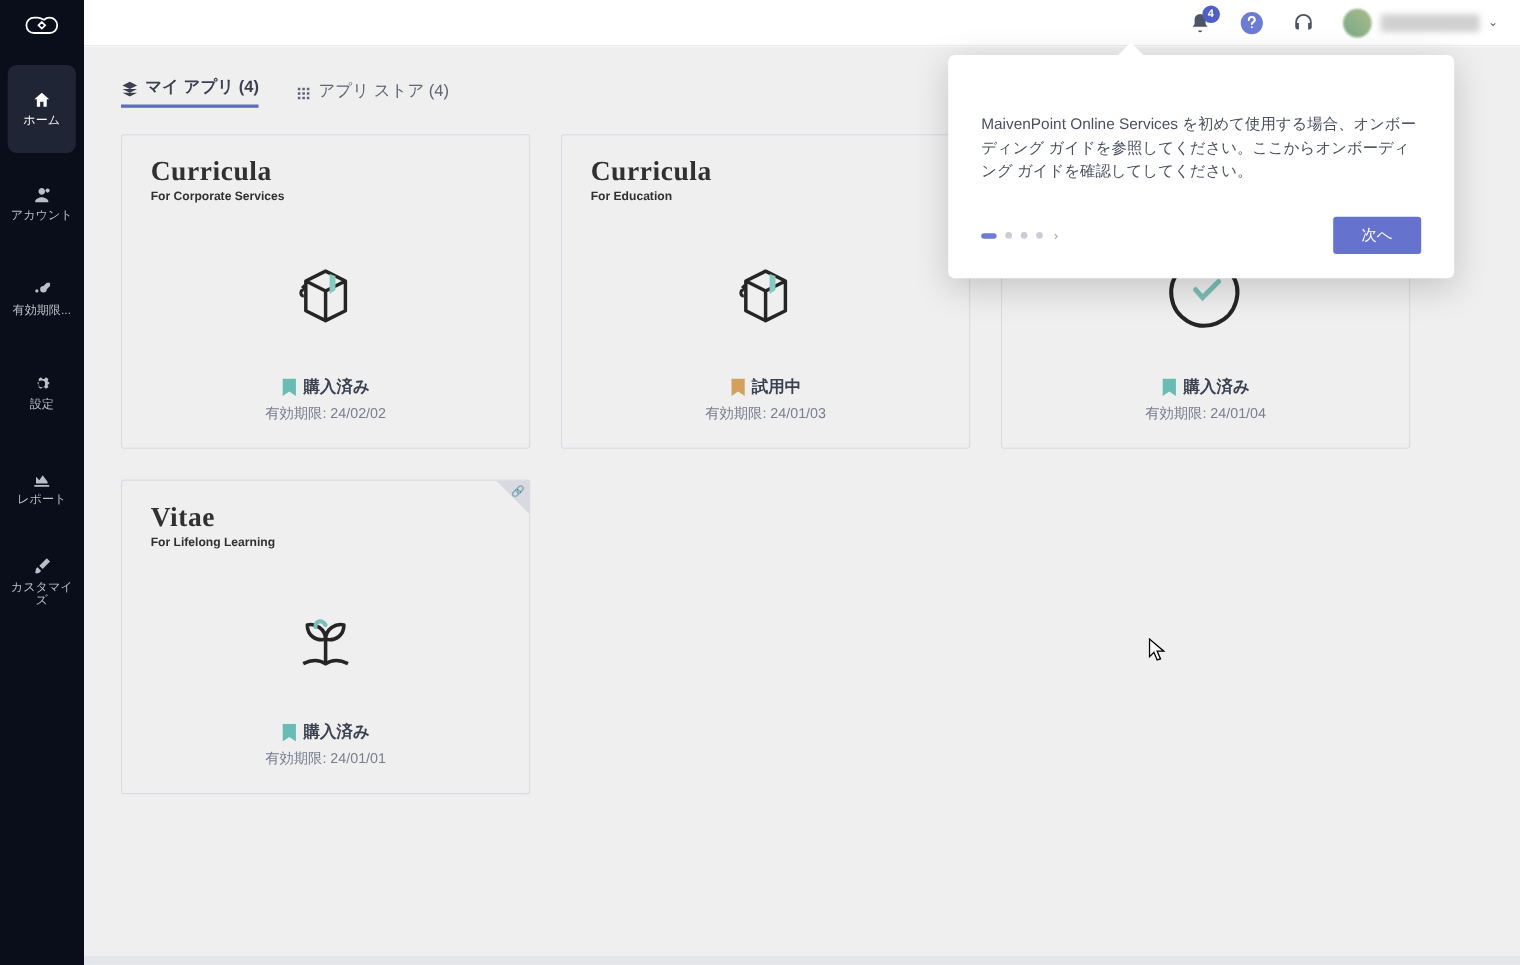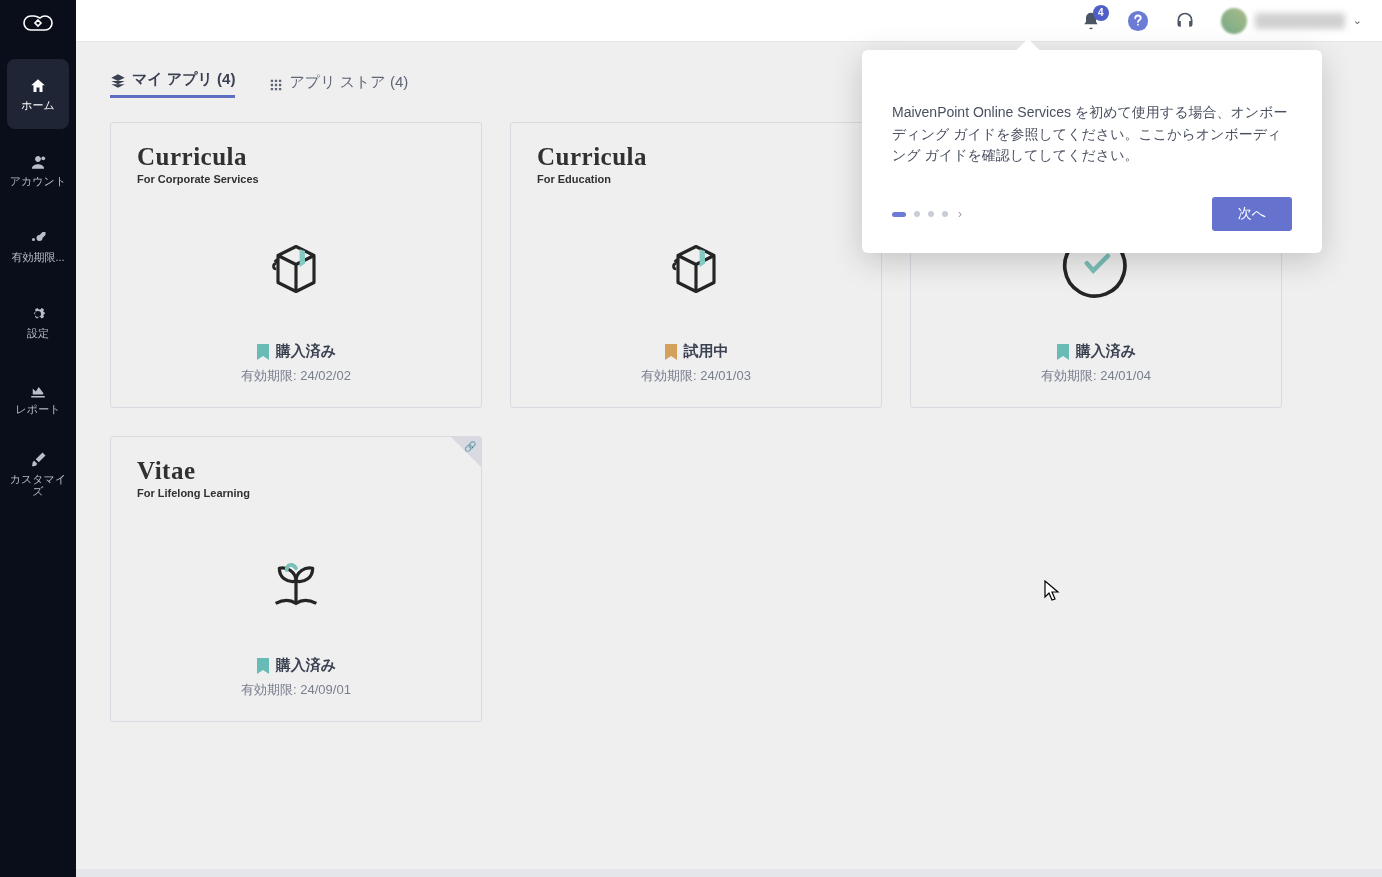--- a/index.html
+++ b/index.html
@@ -1,21 +1,21 @@
 <!DOCTYPE html>
 <html><head>
   <meta charset="utf-8">
   <style>
     * { margin: 0; padding: 0; box-sizing: border-box; }
     body { font-family: -apple-system, BlinkMacSystemFont, "Segoe UI", sans-serif; background: #f4f5f8; width: 1382px; height: 877px; overflow: hidden; position: relative; }
     
     .sidebar { position: fixed; left: 0; top: 0; width: 76px; height: 100%; background: #0a0e1a; display: flex; flex-direction: column; align-items: center; padding-top: 8px; z-index: 10; }
     .logo { width: 40px; height: 32px; display: flex; align-items: center; justify-content: center; margin-bottom: 16px; }
     .logo svg { fill: #fff; }
-    .nav-item { width: 62px; height: 70px; display: flex; flex-direction: column; align-items: center; justify-content: center; color: #b9bec7; font-size: 11px; cursor: pointer; border-radius: 8px; margin: 3px 0; gap: 4px; }
+    .nav-item { width: 62px; height: 80px; display: flex; flex-direction: column; align-items: center; justify-content: center; color: #b9bec7; font-size: 11px; cursor: pointer; border-radius: 8px; margin: 3px 0; gap: 4px; }
     .nav-item.active { background: #1f2534; color: #fff; }
     .nav-item svg { fill: currentColor; }
     .nav-item span { text-align: center; line-height: 1.1; }
     
     .topbar { position: fixed; top: 0; left: 76px; right: 0; height: 42px; background: #fff; display: flex; align-items: center; justify-content: flex-end; padding: 0 20px; border-bottom: 1px solid #e5e7eb; gap: 26px; z-index: 5; }
     .topbar-icon { position: relative; color: #4b5563; cursor: pointer; display: flex; align-items: center; }
     .topbar-icon svg { fill: currentColor; }
     .badge { position: absolute; top: -6px; right: -8px; background: #4f5fc7; color: #fff; border-radius: 50%; width: 16px; height: 16px; font-size: 10px; display: flex; align-items: center; justify-content: center; font-weight: 600; }
     .help-icon { color: #6b7bd6; }
     .user-area { display: flex; align-items: center; gap: 8px; cursor: pointer; }
@@ -237,21 +237,21 @@
             <path d="M18 62 C26 58 34 58 40 62 C46 58 54 58 62 62" fill="none" stroke="#1a1a1a" stroke-width="3.5"></path>
           </svg>
       </div>
       <div class="card-foot">
         <div class="status-row">
           <svg class="bookmark teal" viewBox="0 0 14 16">
               <path d="M1 0h12v16l-6-4-6 4z"></path>
             </svg>
           <span>購入済み</span>
         </div>
-        <div class="expiry">有効期限: 24/09/01</div>
+        <div class="expiry">有効期限: 24/01/01</div>
       </div>
     </div>
   </div>
 </div>
 
 <div class="overlay" style="left:76px; top:42px; bottom:0;"></div>
 
 <div class="popover">
   <div class="popover-body">MaivenPoint Online Services を初めて使用する場合、オンボーディング ガイドを参照してください。ここからオンボーディング ガイドを確認してしてください。</div>
   <div class="popover-foot">

